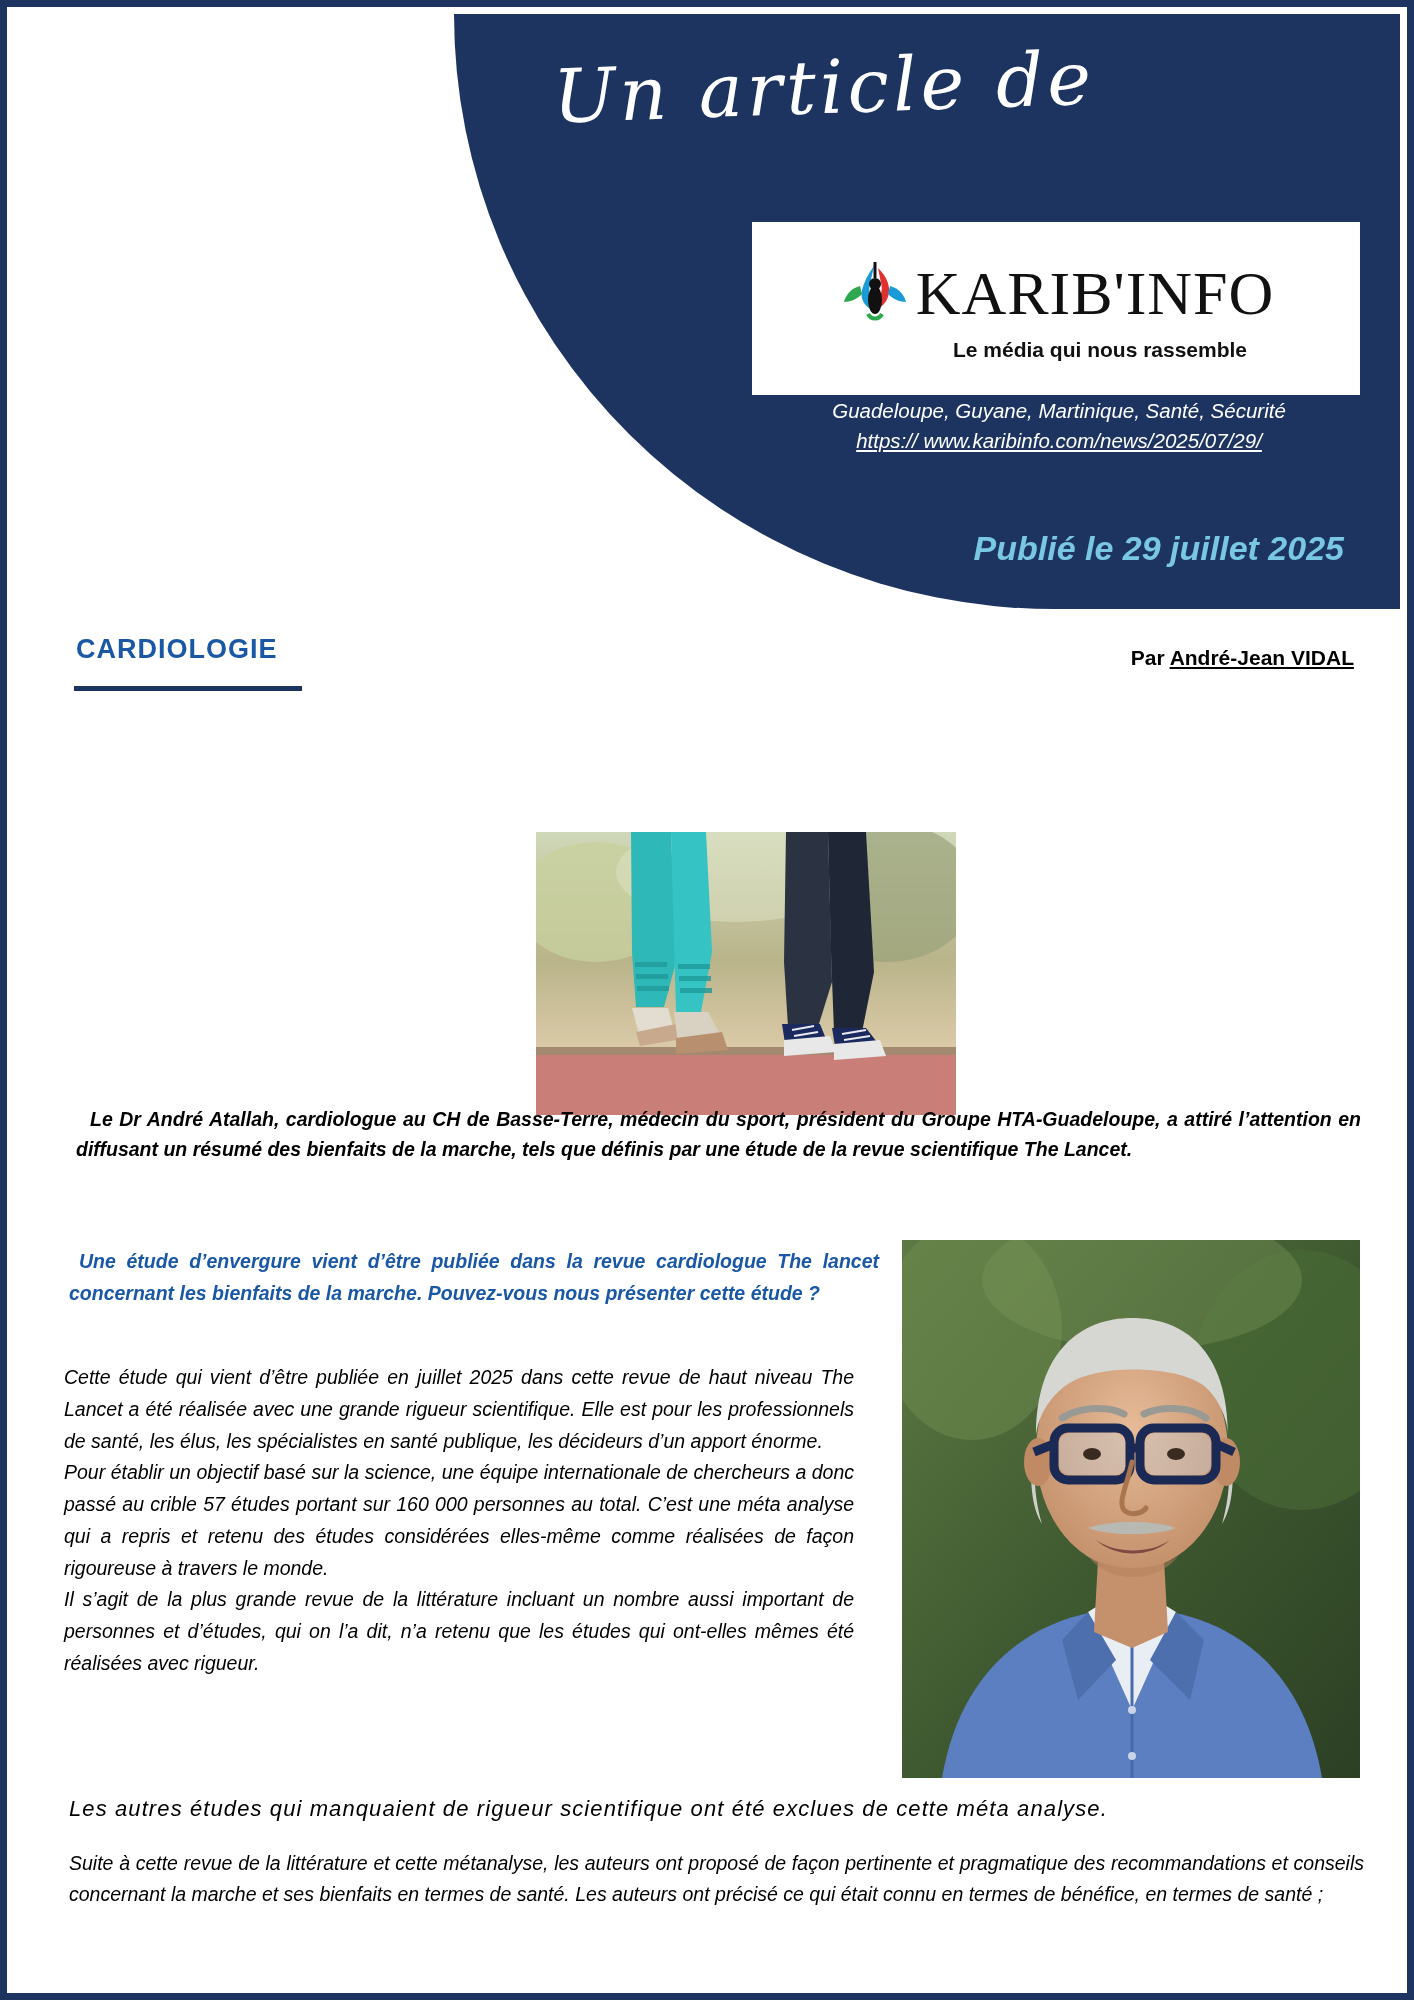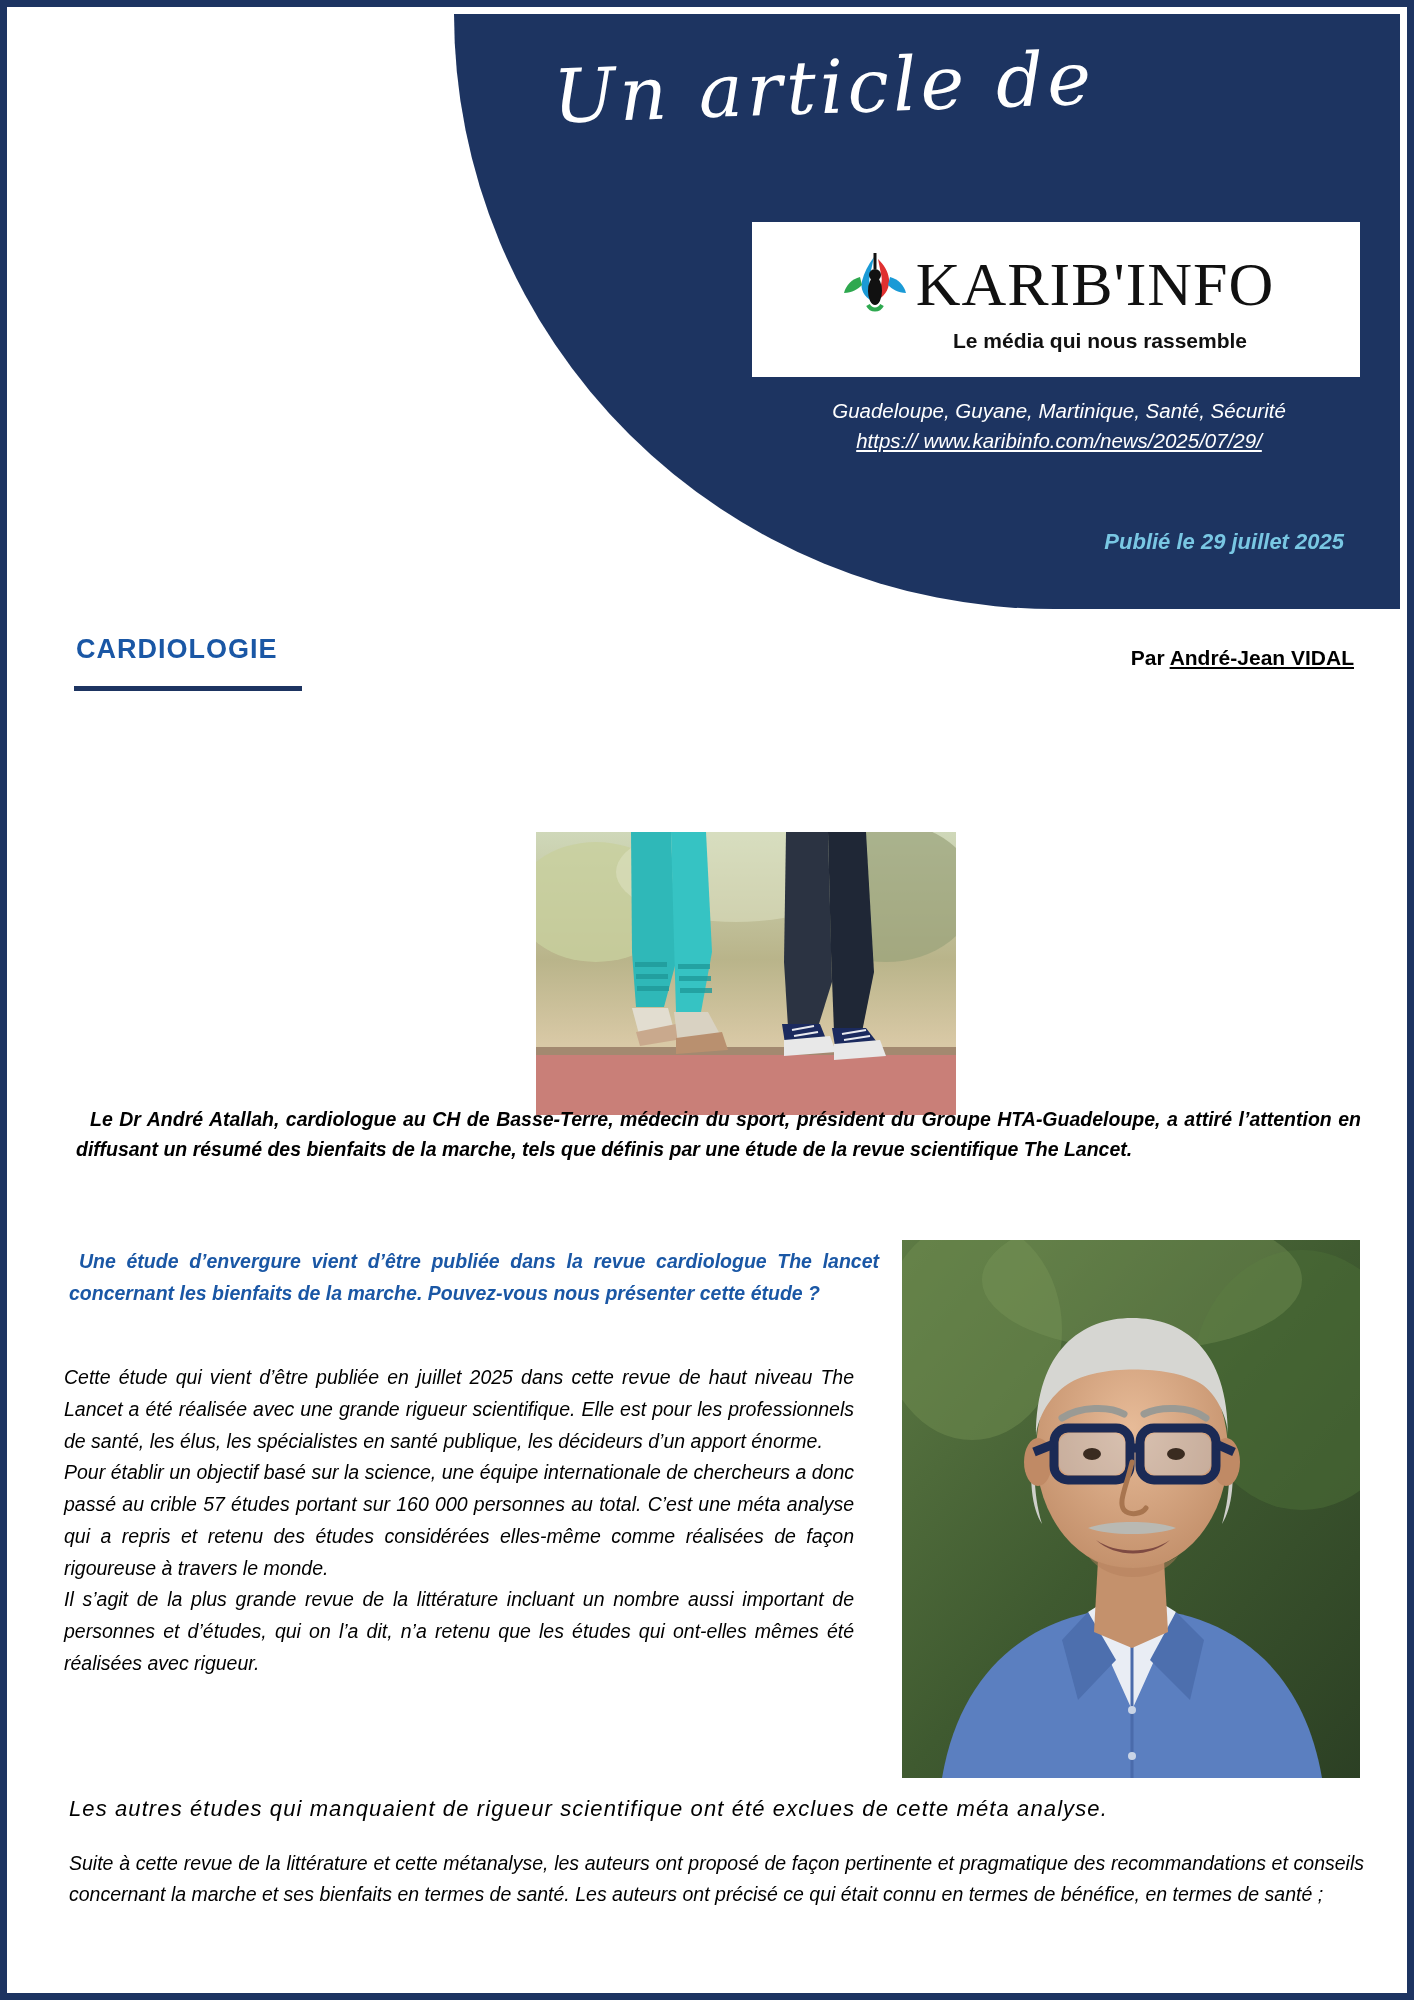--- a/index.html
+++ b/index.html
@@ -58,21 +58,21 @@
     letter-spacing: 4px;
     font-weight: 400;
     transform: rotate(-2deg);
   }
 
   .logo-box {
     position: absolute;
     top: 208px;
     left: 738px;
     width: 608px;
-    height: 155px;
+    height: 173px;
     background: #ffffff;
     display: flex;
     align-items: center;
     justify-content: center;
   }
   .logo-wrap { display:flex; align-items:center; gap:6px; flex-direction: column; }
   .logo-row { display:flex; align-items:center; gap:4px; }
   .logo-bird { width: 74px; height: 74px; }
   .logo-text {
     font-family: "Liberation Serif", serif;
@@ -108,21 +108,21 @@
 
   .published {
     position: absolute;
     top: 515px;
     left: 640px;
     width: 690px;
     text-align: right;
     color: #79c7e3;
     font-style: italic;
     font-weight: bold;
-    font-size: 22px;
+    font-size: 34px;
   }
 
   .byline {
     position: absolute;
     top: 632px;
     left: 780px;
     width: 560px;
     text-align: right;
     font-weight: bold;
     font-size: 21px;

